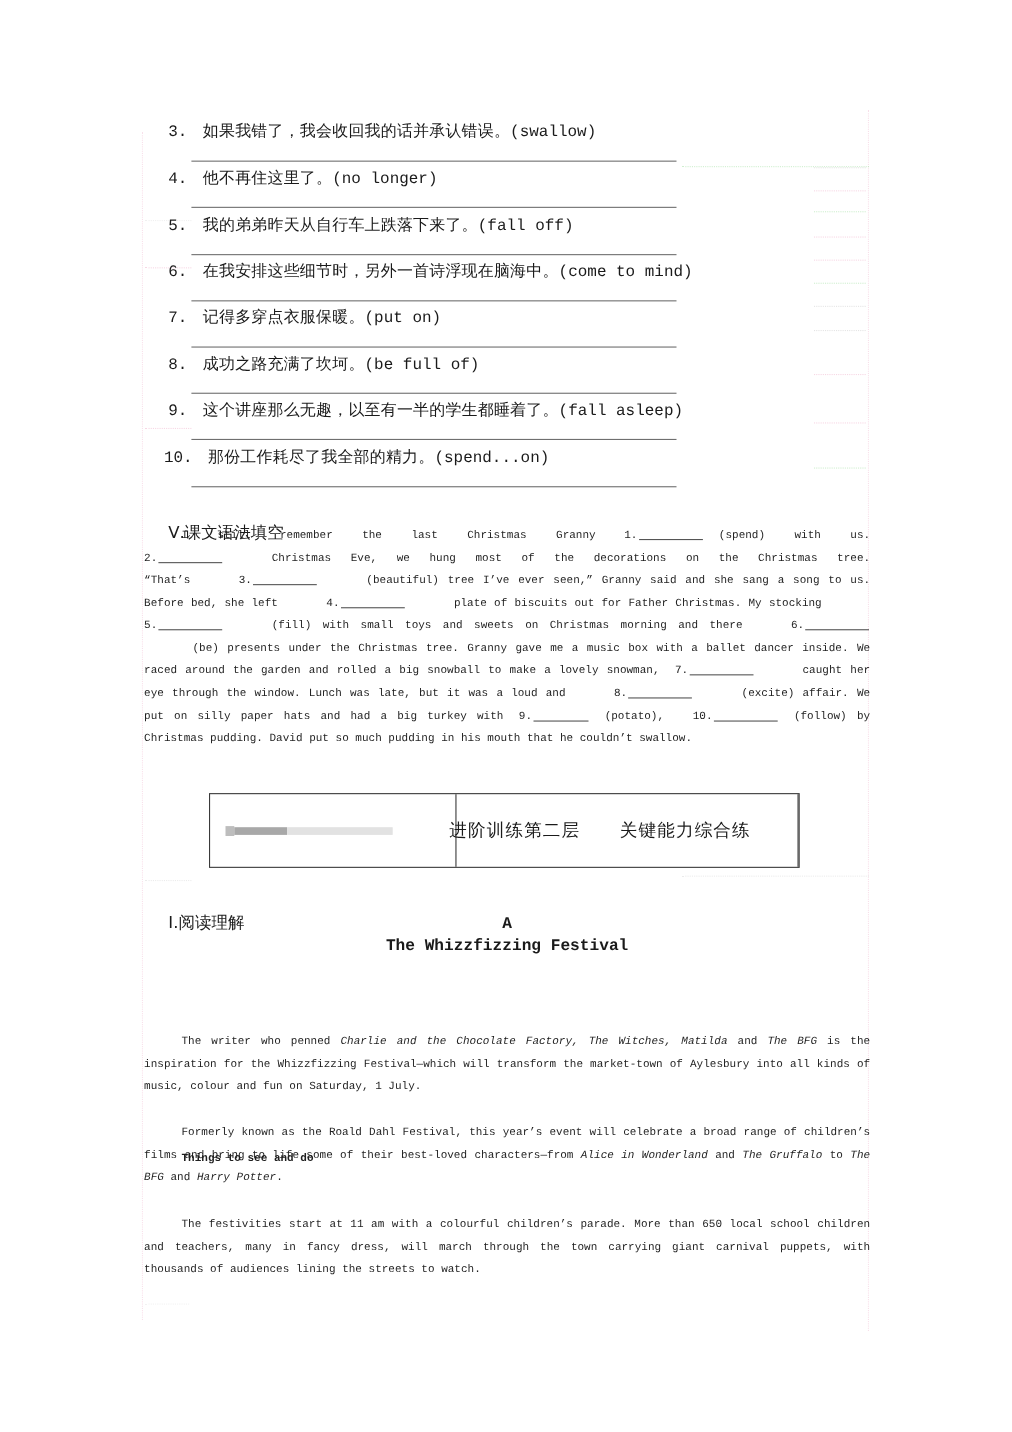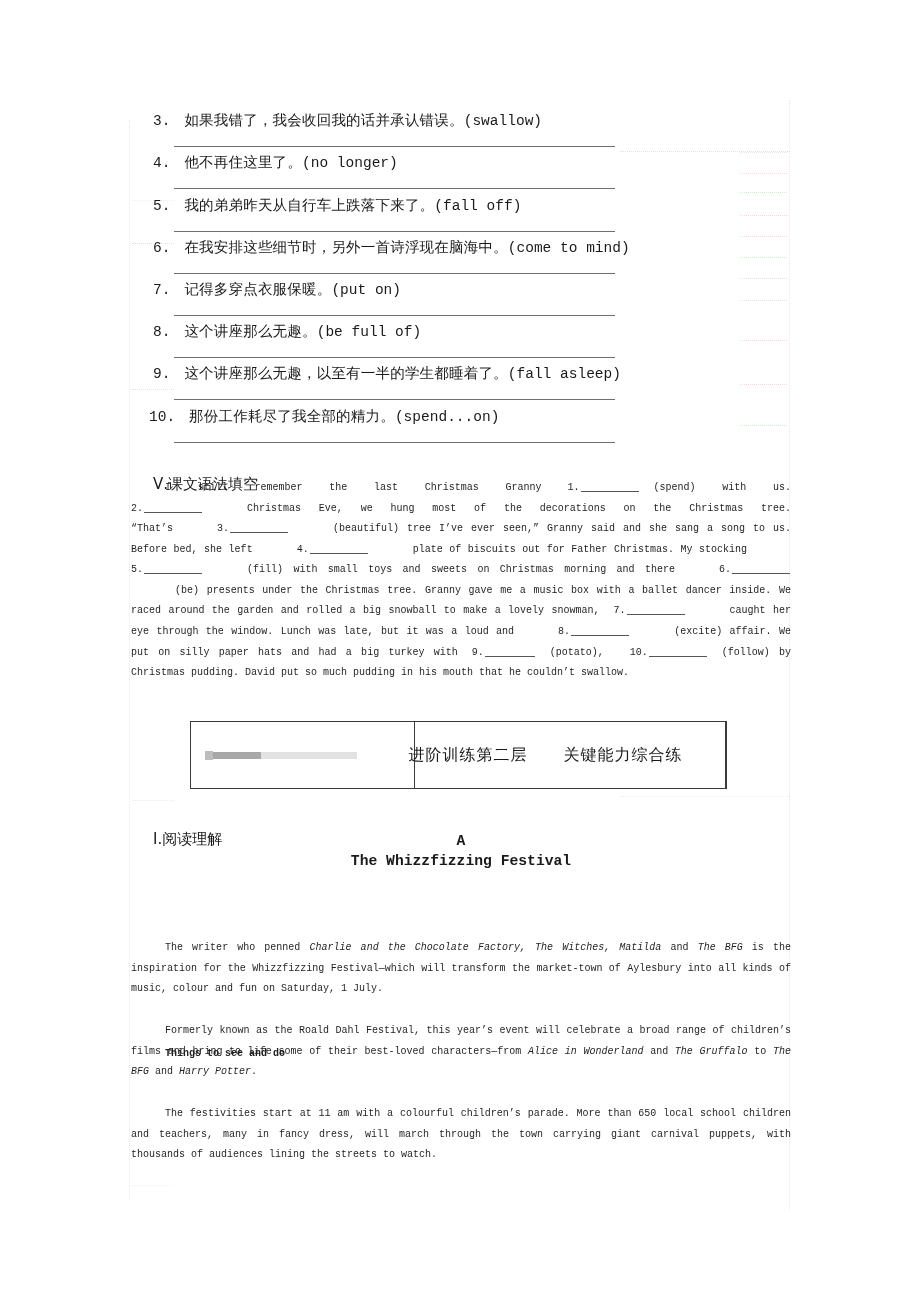--- a/index.html
+++ b/index.html
@@ -209,21 +209,21 @@
     <span class="num">6.</span><span class="gap sm"></span><span class="zh">在我安排这些细节时，另外一首诗浮现在脑海中。</span><span class="en">(come to mind)</span>
   </div>
   <div class="answer-rule" style="top:273px;"></div>
 
   <div class="content trans-item" style="top:282px;">
     <span class="num">7.</span><span class="gap sm"></span><span class="zh">记得多穿点衣服保暖。</span><span class="en">(put on)</span>
   </div>
   <div class="answer-rule" style="top:315px;"></div>
 
   <div class="content trans-item" style="top:324px;">
-    <span class="num">8.</span><span class="gap sm"></span><span class="zh">这个讲座那么无趣。</span><span class="en">(be full of)</span>
+    <span class="num">8.</span><span class="gap sm"></span><span class="zh">成功之路充满了坎坷。</span><span class="en">(be full of)</span>
   </div>
   <div class="answer-rule" style="top:357px;"></div>
 
   <div class="content trans-item" style="top:366px;">
     <span class="num">9.</span><span class="gap sm"></span><span class="zh">这个讲座那么无趣，以至有一半的学生都睡着了。</span><span class="en">(fall asleep)</span>
   </div>
   <div class="answer-rule" style="top:399px;"></div>
 
   <div class="content trans-item" style="top:409px; padding-left:18px;">
     <span class="num">10.</span><span class="gap sm"></span><span class="zh">那份工作耗尽了我全部的精力。</span><span class="en">(spend...on)</span>

